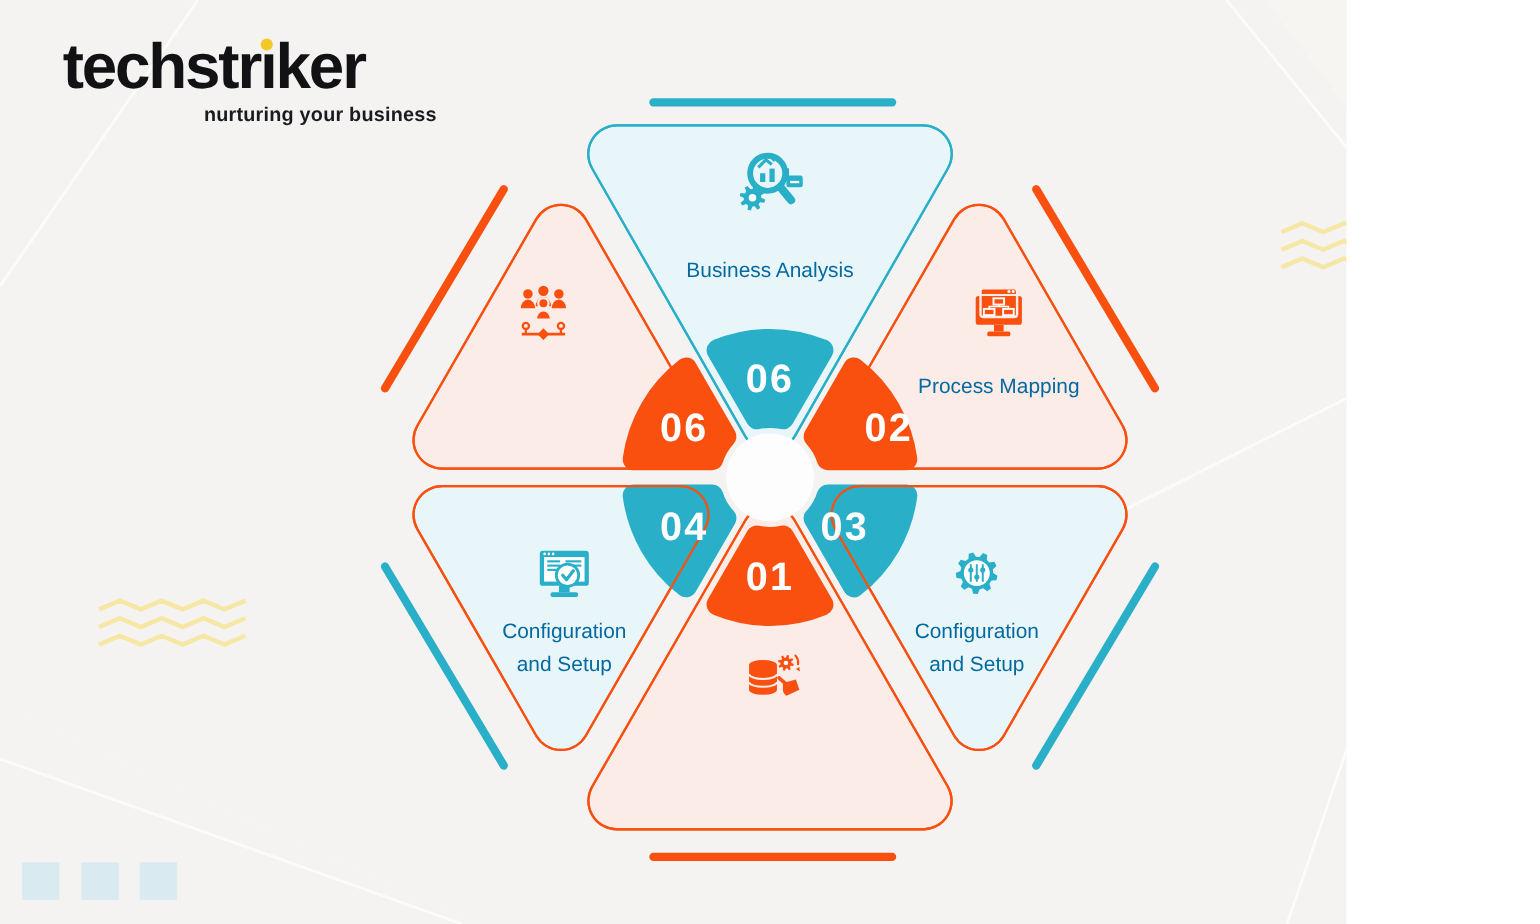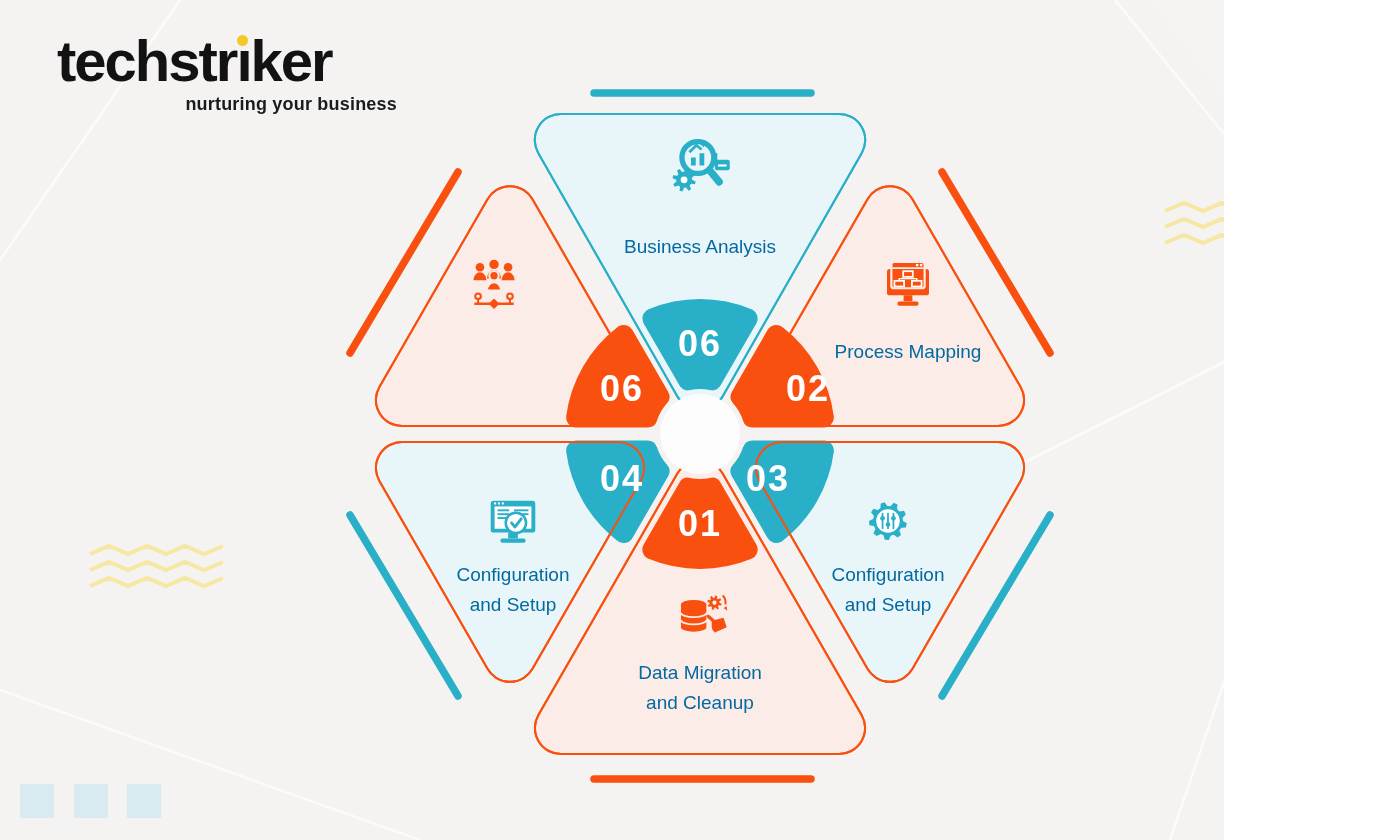--- a/index.html
+++ b/index.html
@@ -195,24 +195,20 @@
   <div class="step-label" style="left:700px;top:247px">
     <span>Business Analysis</span>
   </div>
   <div class="step-label" style="left:908px;top:352px">
     <span>Process Mapping</span>
   </div>
   <div class="step-label" style="left:888px;top:590px">
     <span>Configuration</span>
     <span>and Setup</span>
   </div>
-  <div class="step-label" style="left:700px;top:688px">
-    <span>Data Migration</span>
-    <span>and Cleanup</span>
-  </div>
   <div class="step-label" style="left:513px;top:590px">
     <span>Configuration</span>
     <span>and Setup</span>
   </div>
 
   <div class="step-number" style="left:700px;top:344px">06</div>
   <div class="step-number" style="left:808px;top:389px">02</div>
   <div class="step-number" style="left:768px;top:479px">03</div>
   <div class="step-number" style="left:700px;top:524px">01</div>
   <div class="step-number" style="left:622px;top:479px">04</div>

